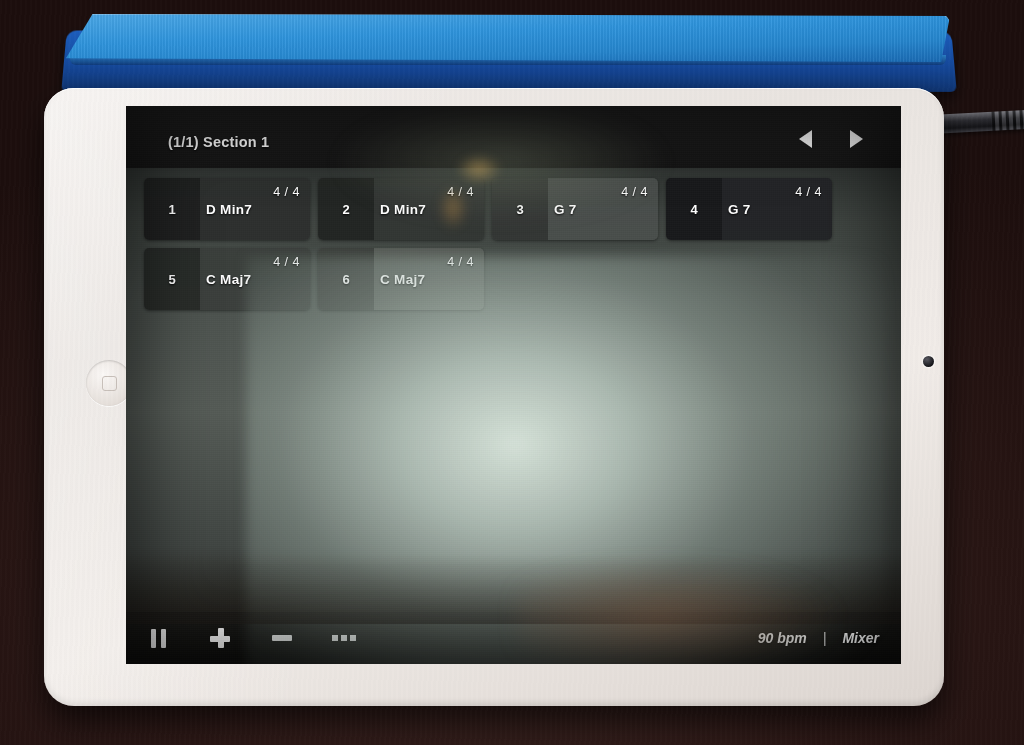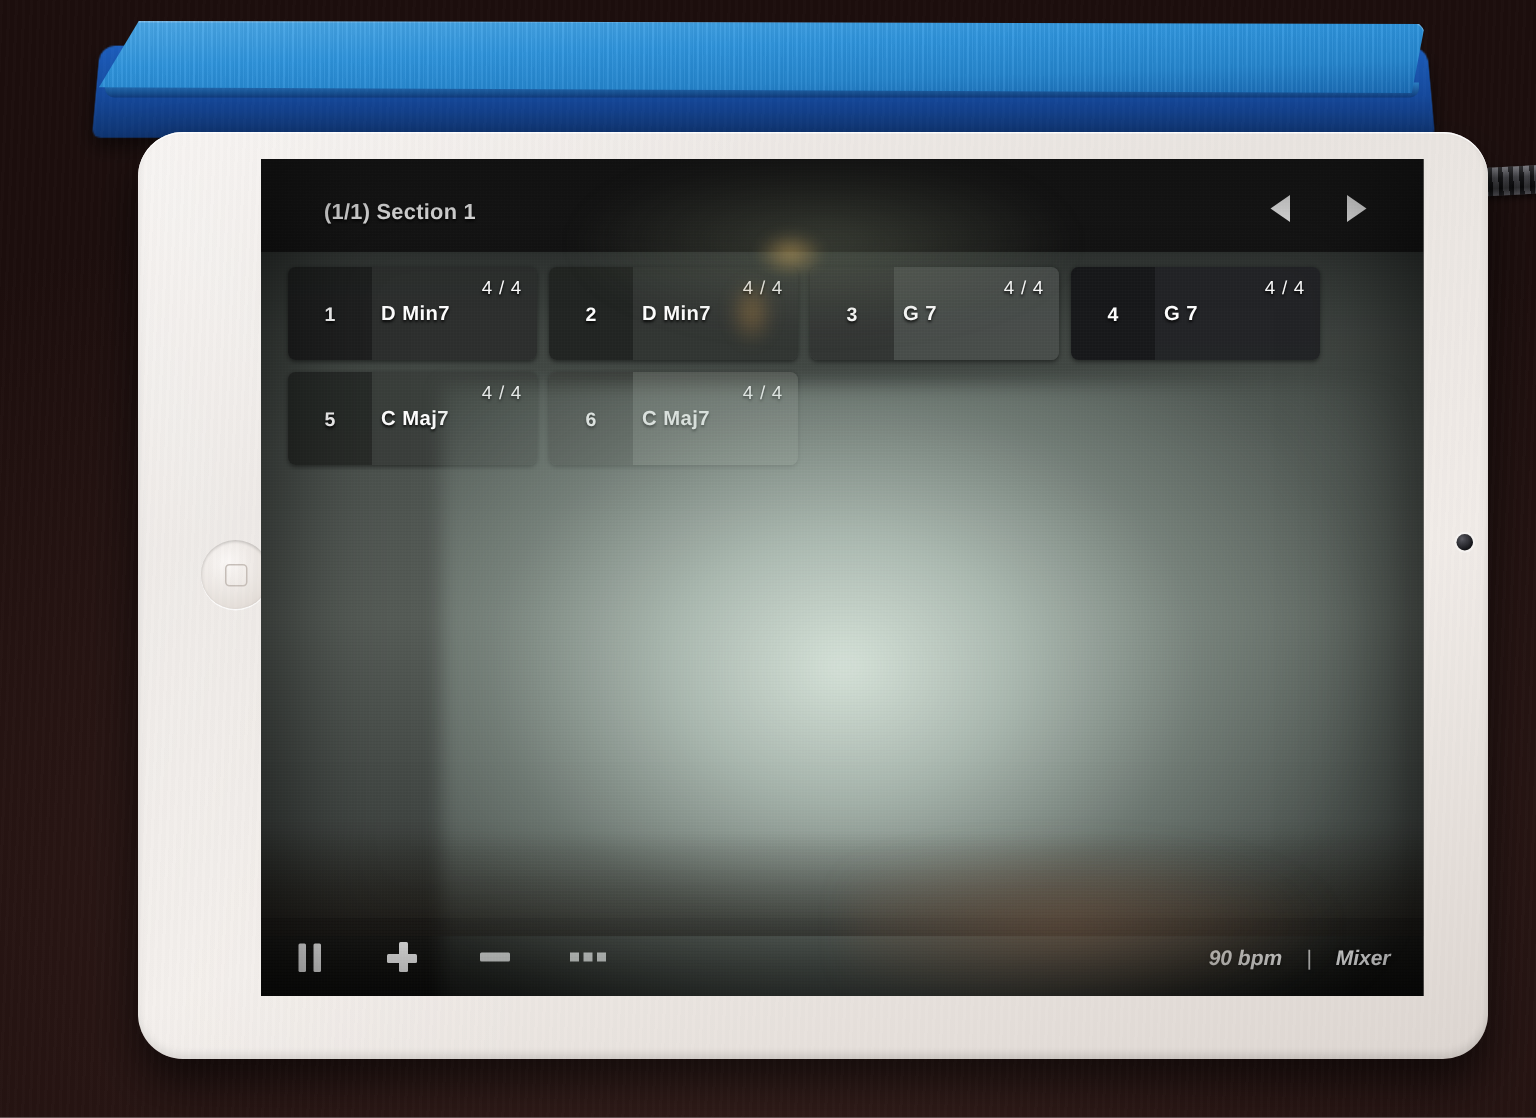--- a/index.html
+++ b/index.html
@@ -65,21 +65,20 @@
 
   
   .ipad {
     position:absolute; left:44px; top:88px; width:900px; height:618px;
     background:linear-gradient(160deg,#f3efec 0%, #e9e4e0 30%, #f1ece8 62%, #ddd6d1 100%);
     border-radius:30px;
     box-shadow:
       0 16px 30px rgba(0,0,0,.60),
       inset 0 1px 0 rgba(255,255,255,.9),
       inset 0 -3px 6px rgba(0,0,0,.12);
-    margin-left: 48px;
   }
   .ipad::before{
     content:""; position:absolute; inset:0; border-radius:30px;
     background:linear-gradient(105deg, rgba(255,255,255,.35) 0%, rgba(255,255,255,0) 40%);
     pointer-events:none;
   }
 
   .home-btn {
     position:absolute; left:42px; top:272px; width:46px; height:46px;
     border-radius:50%;

